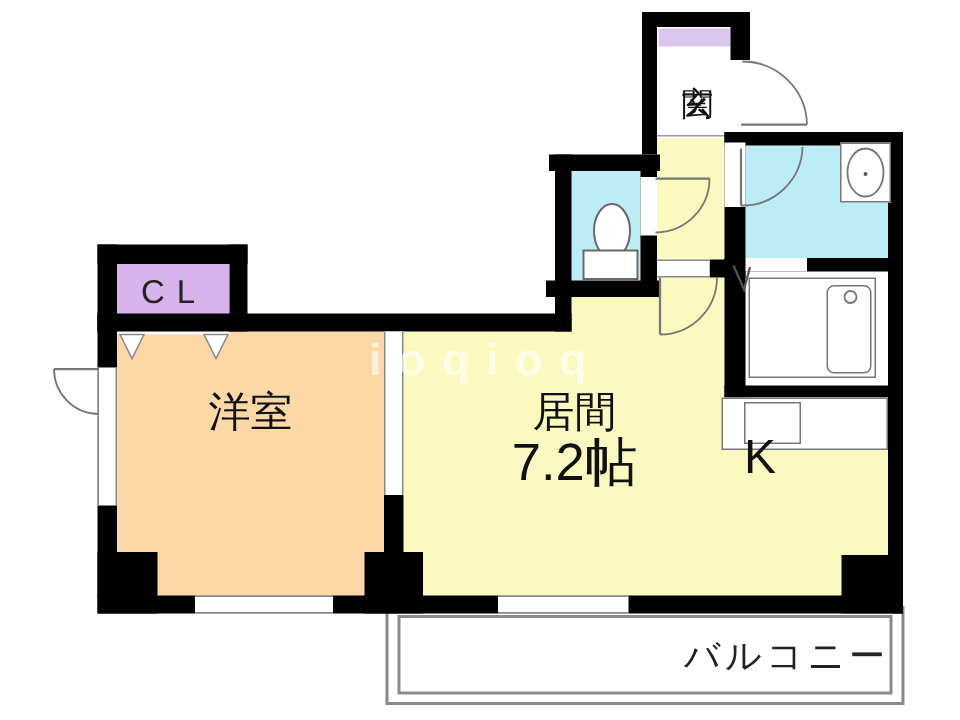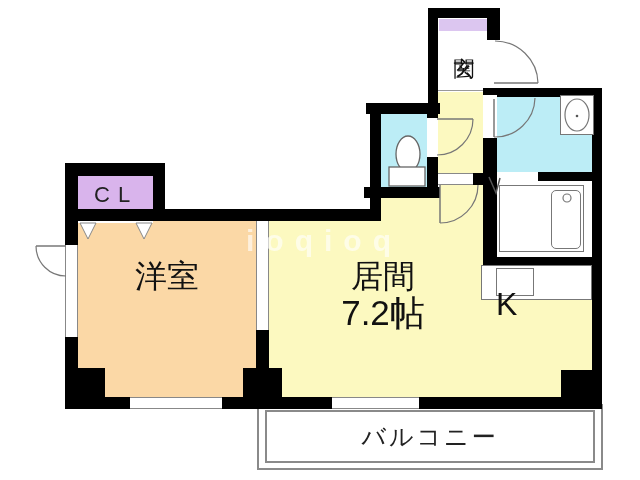--- a/index.html
+++ b/index.html
@@ -6,21 +6,21 @@
   #canvas{position:relative;width:640px;height:480px;background:#fff;overflow:hidden;
           font-family:"Liberation Sans","DejaVu Sans",sans-serif;color:#111;}
   .abs{position:absolute;}
   .w{position:absolute;background:#000;}
   .fill{position:absolute;}
   .gapv{position:absolute;background:#fff;border-left:1px solid #888;border-right:1px solid #888;}
   .gaph{position:absolute;background:#fff;border-top:1px solid #888;border-bottom:1px solid #888;}
   .gap{position:absolute;background:#fff;}
   .fixture{position:absolute;background:#fff;border:1.5px solid #777;box-sizing:border-box;}
   .roomlabel{position:absolute;text-align:center;line-height:1.06;color:#111;}
-  .l1{font-size:32px;}
+  .l1{font-size:28px;}
   .l2{font-size:35px;}
   #svg-overlay{position:absolute;left:0;top:0;z-index:20;}
   .balc{position:absolute;border:2px solid #8a8a8a;background:#fff;box-sizing:border-box;}
   .watermark{position:absolute;z-index:30;color:rgba(255,255,255,0.62);
              font-size:30px;letter-spacing:11px;font-weight:bold;}
 </style>
 </head>
 <body>
 
 <div id="canvas">
@@ -34,21 +34,21 @@
   <div class="fill" style="left:483px;top:372px;width:78px;height:26px;background:#fcf9c0;"></div>
   <div class="fill" style="left:380px;top:114px;width:48px;height:73px;background:#bcedf6;"></div>
   <div class="fill" style="left:497px;top:97px;width:95px;height:75px;background:#bcedf6;"></div>
   <div class="fill" style="left:497px;top:181px;width:95px;height:76px;background:#fff;"></div>
   <div class="fill" style="left:78px;top:176px;width:75px;height:37px;background:#d9b4ec;"></div>
   <div class="fill" style="left:78px;top:213px;width:75px;height:10px;background:#fff;"></div>
   <div class="fill" style="left:439px;top:19px;width:48px;height:12px;background:#dcc6f0;"></div>
   <div class="fill" style="left:438px;top:33px;width:49px;height:57px;background:#fff;border-bottom:1.5px solid #999;"></div>
 
   <div class="balc" style="left:257px;top:404px;width:346px;height:66px;"></div>
-  <div class="balc" style="left:265px;top:410px;width:330px;height:53px;display:flex;align-items:center;justify-content:center;">
+  <div class="balc" style="left:265px;top:410px;width:330px;height:53px;display:flex;align-items:center;justify-content:flex-end;">
     <span style="font-size:24px;letter-spacing:3px;color:#222;">バルコニー</span>
   </div>
 
   <div class="w" style="left:428px;top:8px;width:72px;height:10px;"></div>
   <div class="w" style="left:428px;top:8px;width:10px;height:95px;"></div>
   <div class="w" style="left:487px;top:8px;width:13px;height:32px;"></div>
 
   <div class="w" style="left:366px;top:103px;width:74px;height:11px;"></div>
   <div class="w" style="left:370px;top:103px;width:11px;height:118px;"></div>
   <div class="w" style="left:427px;top:114px;width:11px;height:84px;"></div>

